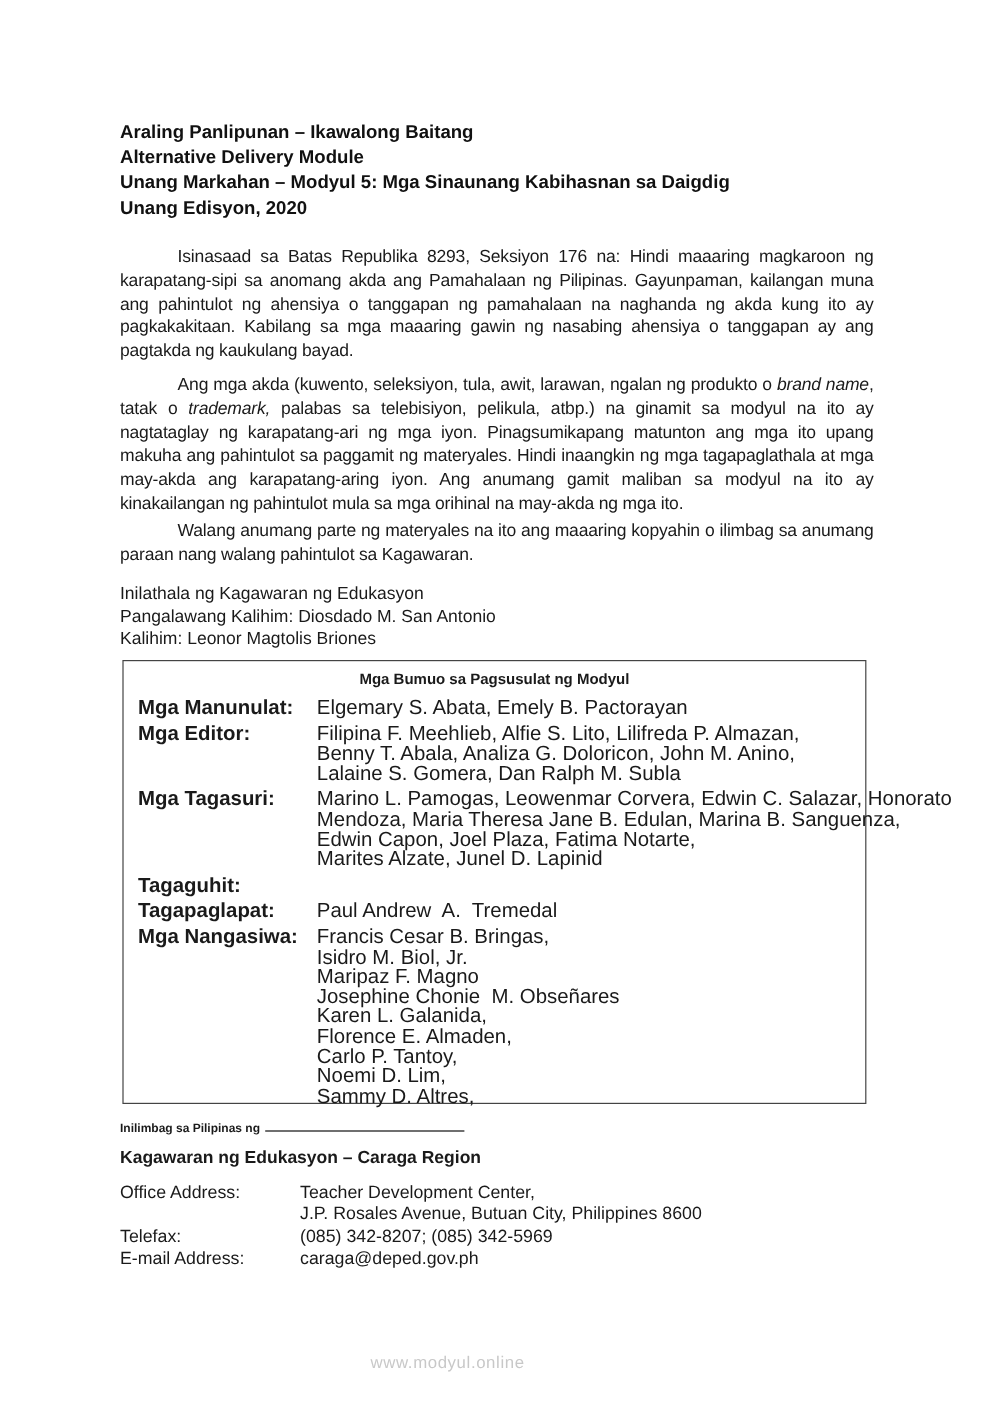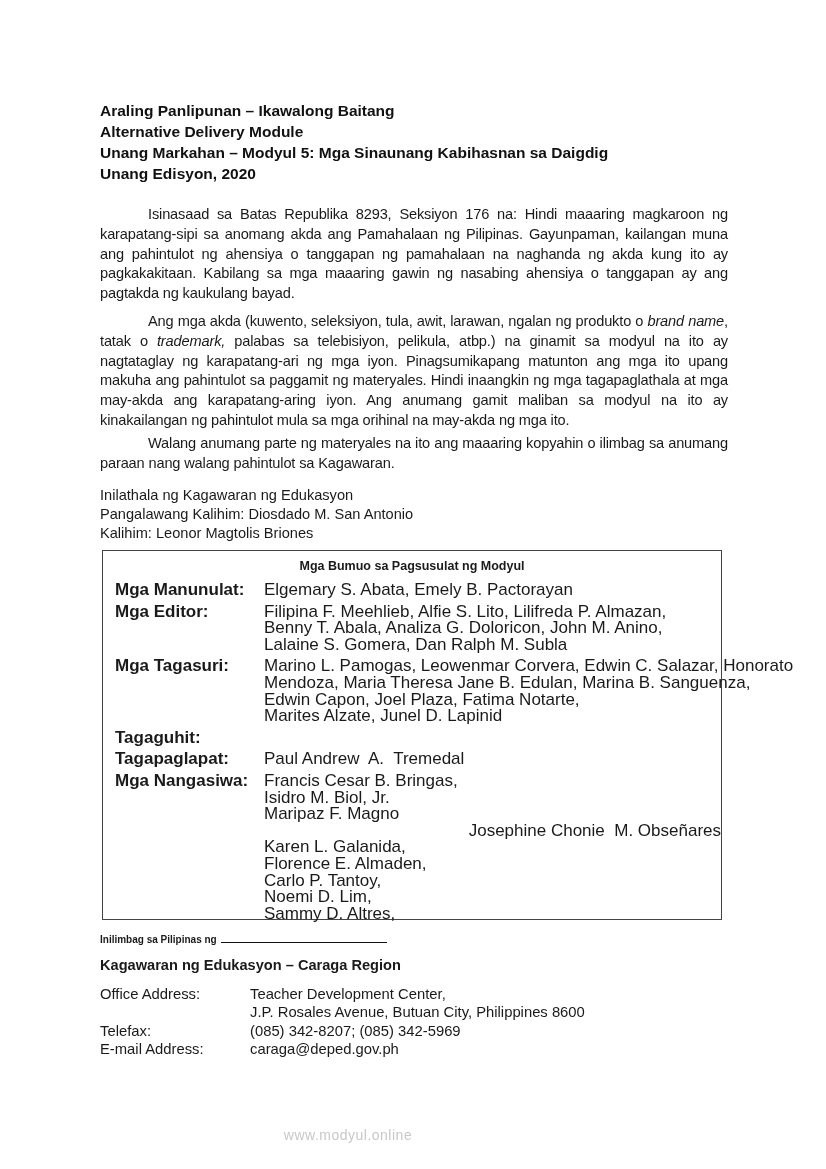--- a/index.html
+++ b/index.html
@@ -23,21 +23,21 @@
     .row { display: flex; font-size: 17px; line-height: 16.6px; margin-left: 12px; margin-bottom: 5px; }
     .row .lbl { width: 149px; font-weight: bold; flex: none; }
     .row .val { flex: 1; }
     .row .val div { white-space: nowrap; }
     .printed { position: absolute; left: 0; top: 928px; font-weight: bold; font-size: 10px; }
     .printed .blank { display: inline-block; width: 166px; border-bottom: 1.5px solid #111; height: 14px; vertical-align: baseline; margin-left: 4px; }
     .region { position: absolute; left: 0; top: 957px; font-weight: bold; font-size: 14.6px; }
     .contact { position: absolute; left: 0; top: 985px; font-size: 14.8px; line-height: 18.3px; }
     .contact .crow { display: flex; }
     .contact .clbl { width: 150px; flex: none; }
-    .watermark { position: absolute; left: 0; width: 696px; top: 1127px; text-align: center; font-size: 14px; color: #c8c8c8; letter-spacing: 0.5px; }
+    .watermark { position: absolute; left: 0; width: 696px; top: 1127px; text-align: center; font-size: 14px; color: #c8c8c8; letter-spacing: 0.5px; padding-left: 25px; }
     b { font-weight: normal; }
     i { font-style: italic; }
   </style>
 </head>
 <body>
 
 <div class="page">
   <div class="title-block">
     <div>Araling Panlipunan – Ikawalong Baitang</div>
     <div>Alternative Delivery Module</div>
@@ -99,21 +99,21 @@
         <div style="white-space:pre;">Paul Andrew  A.  Tremedal</div>
       </div>
     </div>
 
     <div class="row">
       <div class="lbl">Mga Nangasiwa:</div>
       <div class="val">
         <div>Francis Cesar B. Bringas,</div>
         <div>Isidro M. Biol, Jr.</div>
         <div>Maripaz F. Magno</div>
-        <div style="white-space:pre;text-align:right;">Josephine Chonie  M. Obseñares</div>
+        <div style="white-space:pre;">Josephine Chonie  M. Obseñares</div>
         <div>Karen L. Galanida,</div>
         <div>Florence E. Almaden,</div>
         <div>Carlo P. Tantoy,</div>
         <div>Noemi D. Lim,</div>
         <div>Sammy D. Altres,</div>
       </div>
     </div>
   </div>
 
   <div class="printed"><span>Inilimbag sa Pilipinas ng</span><span class="blank"></span></div>

